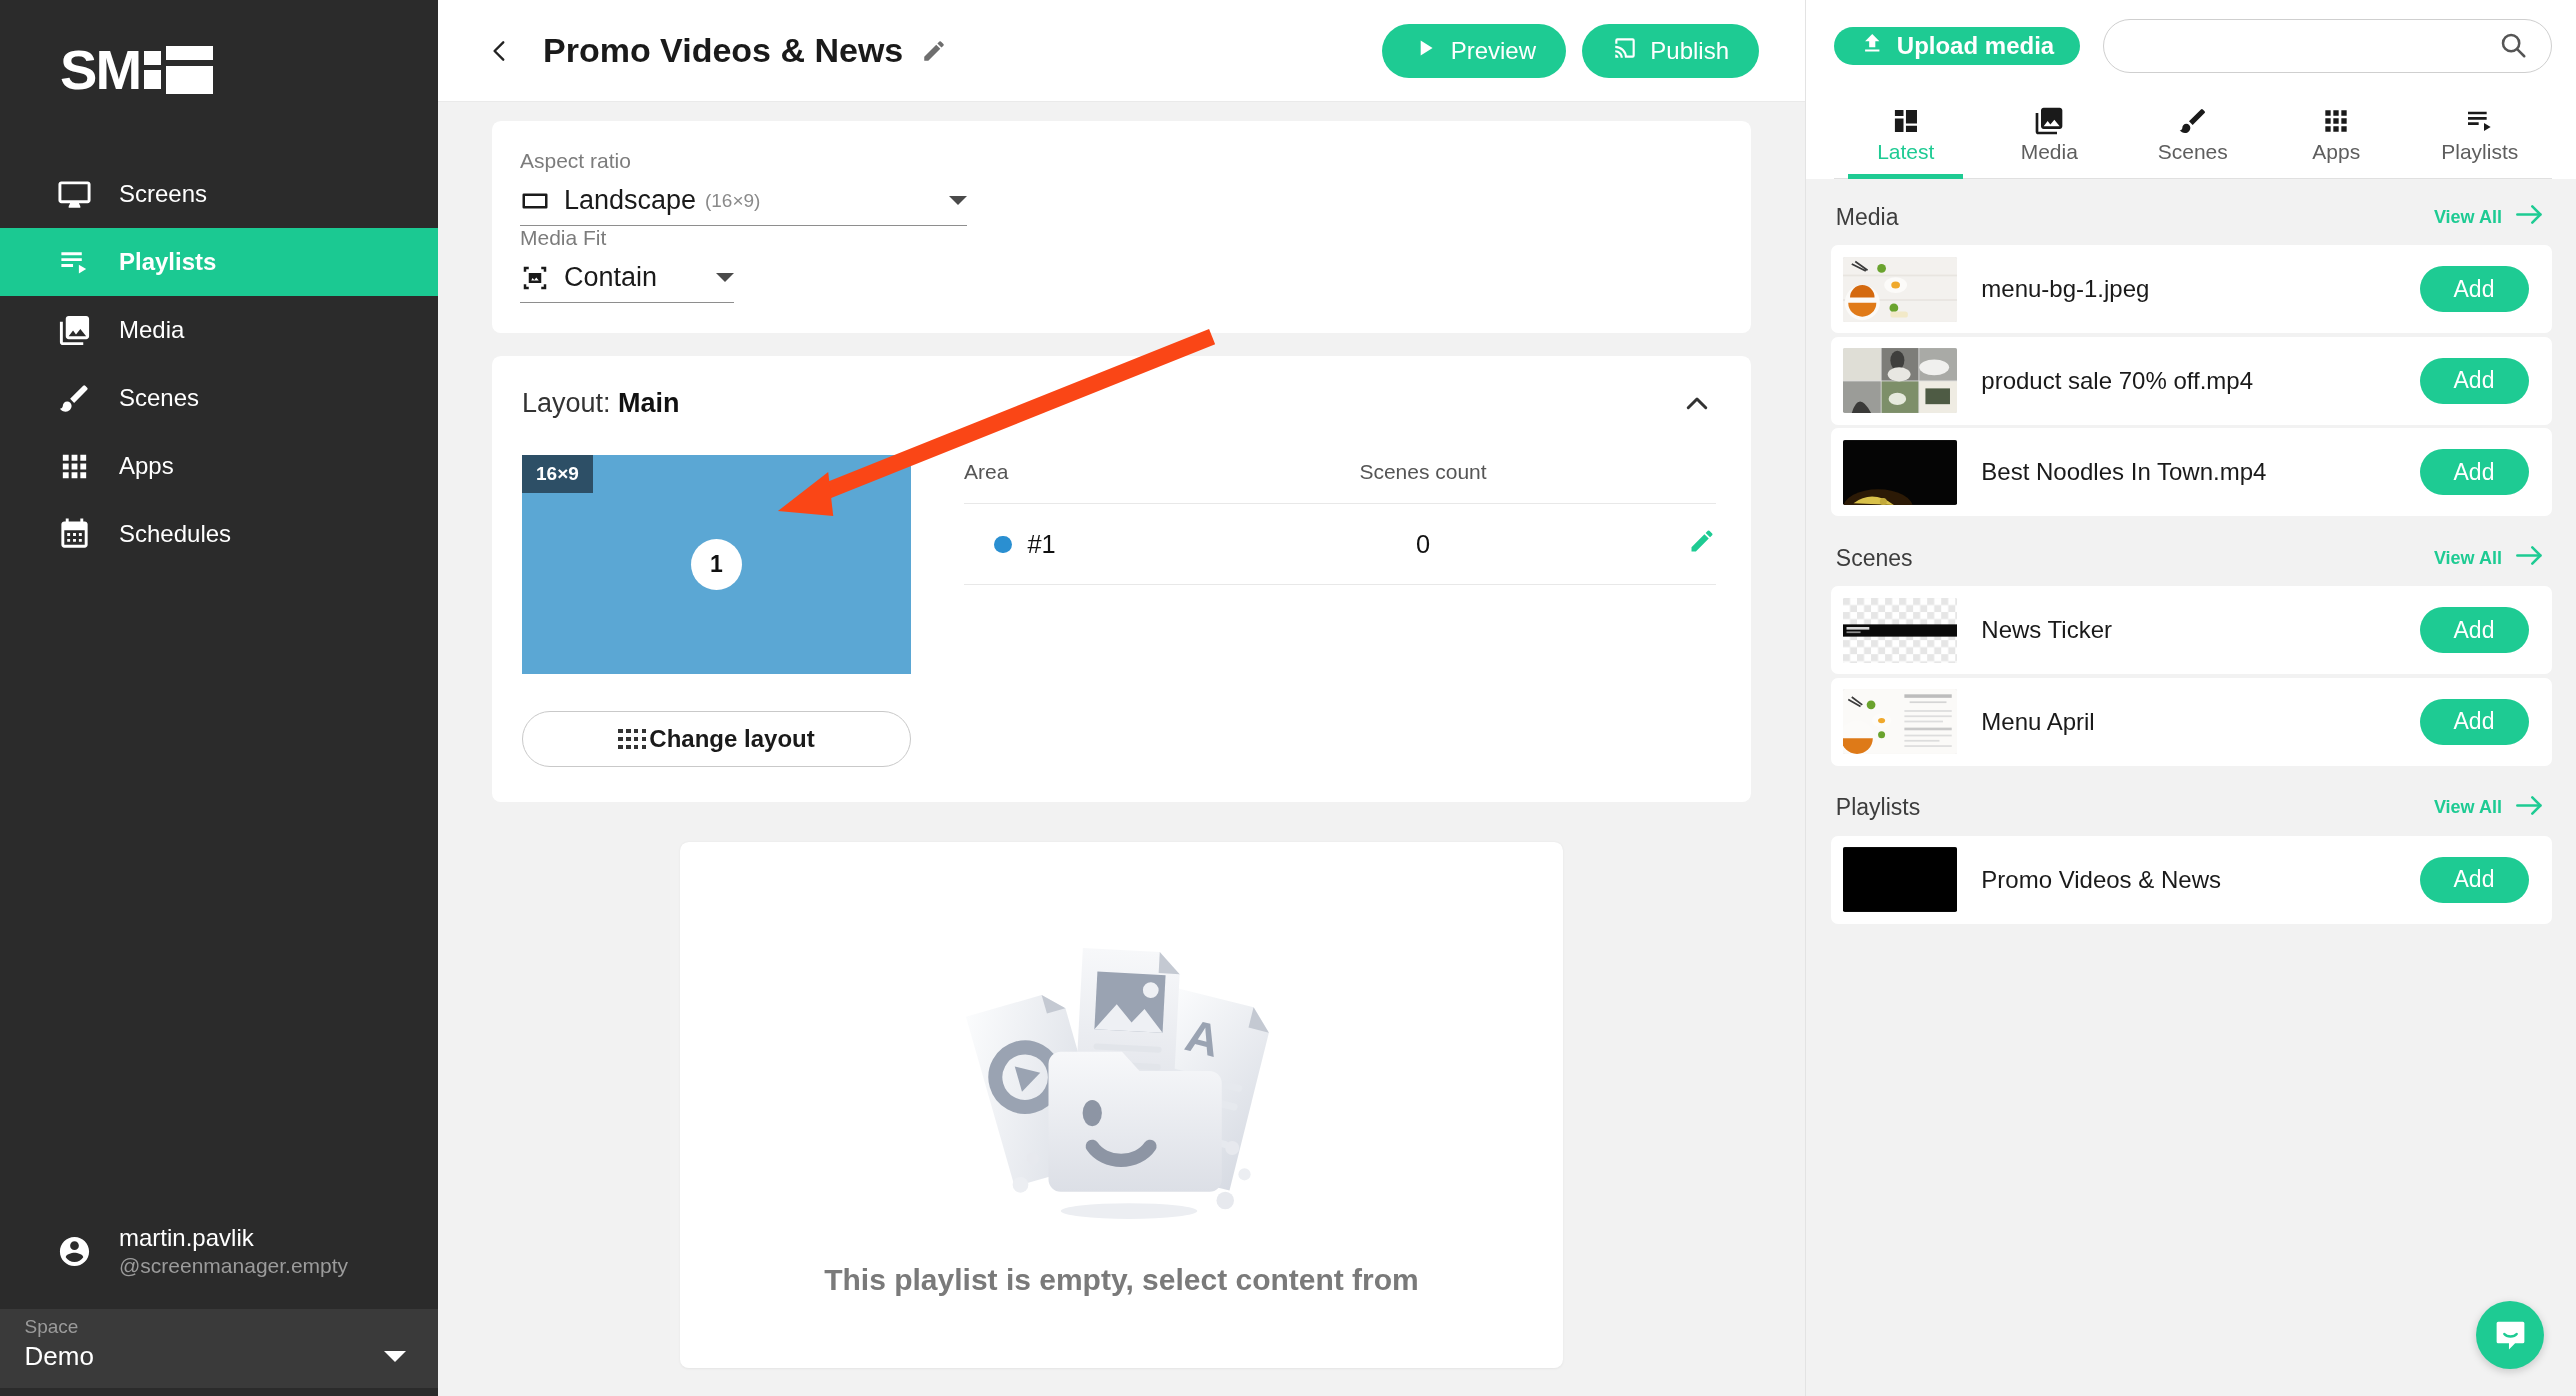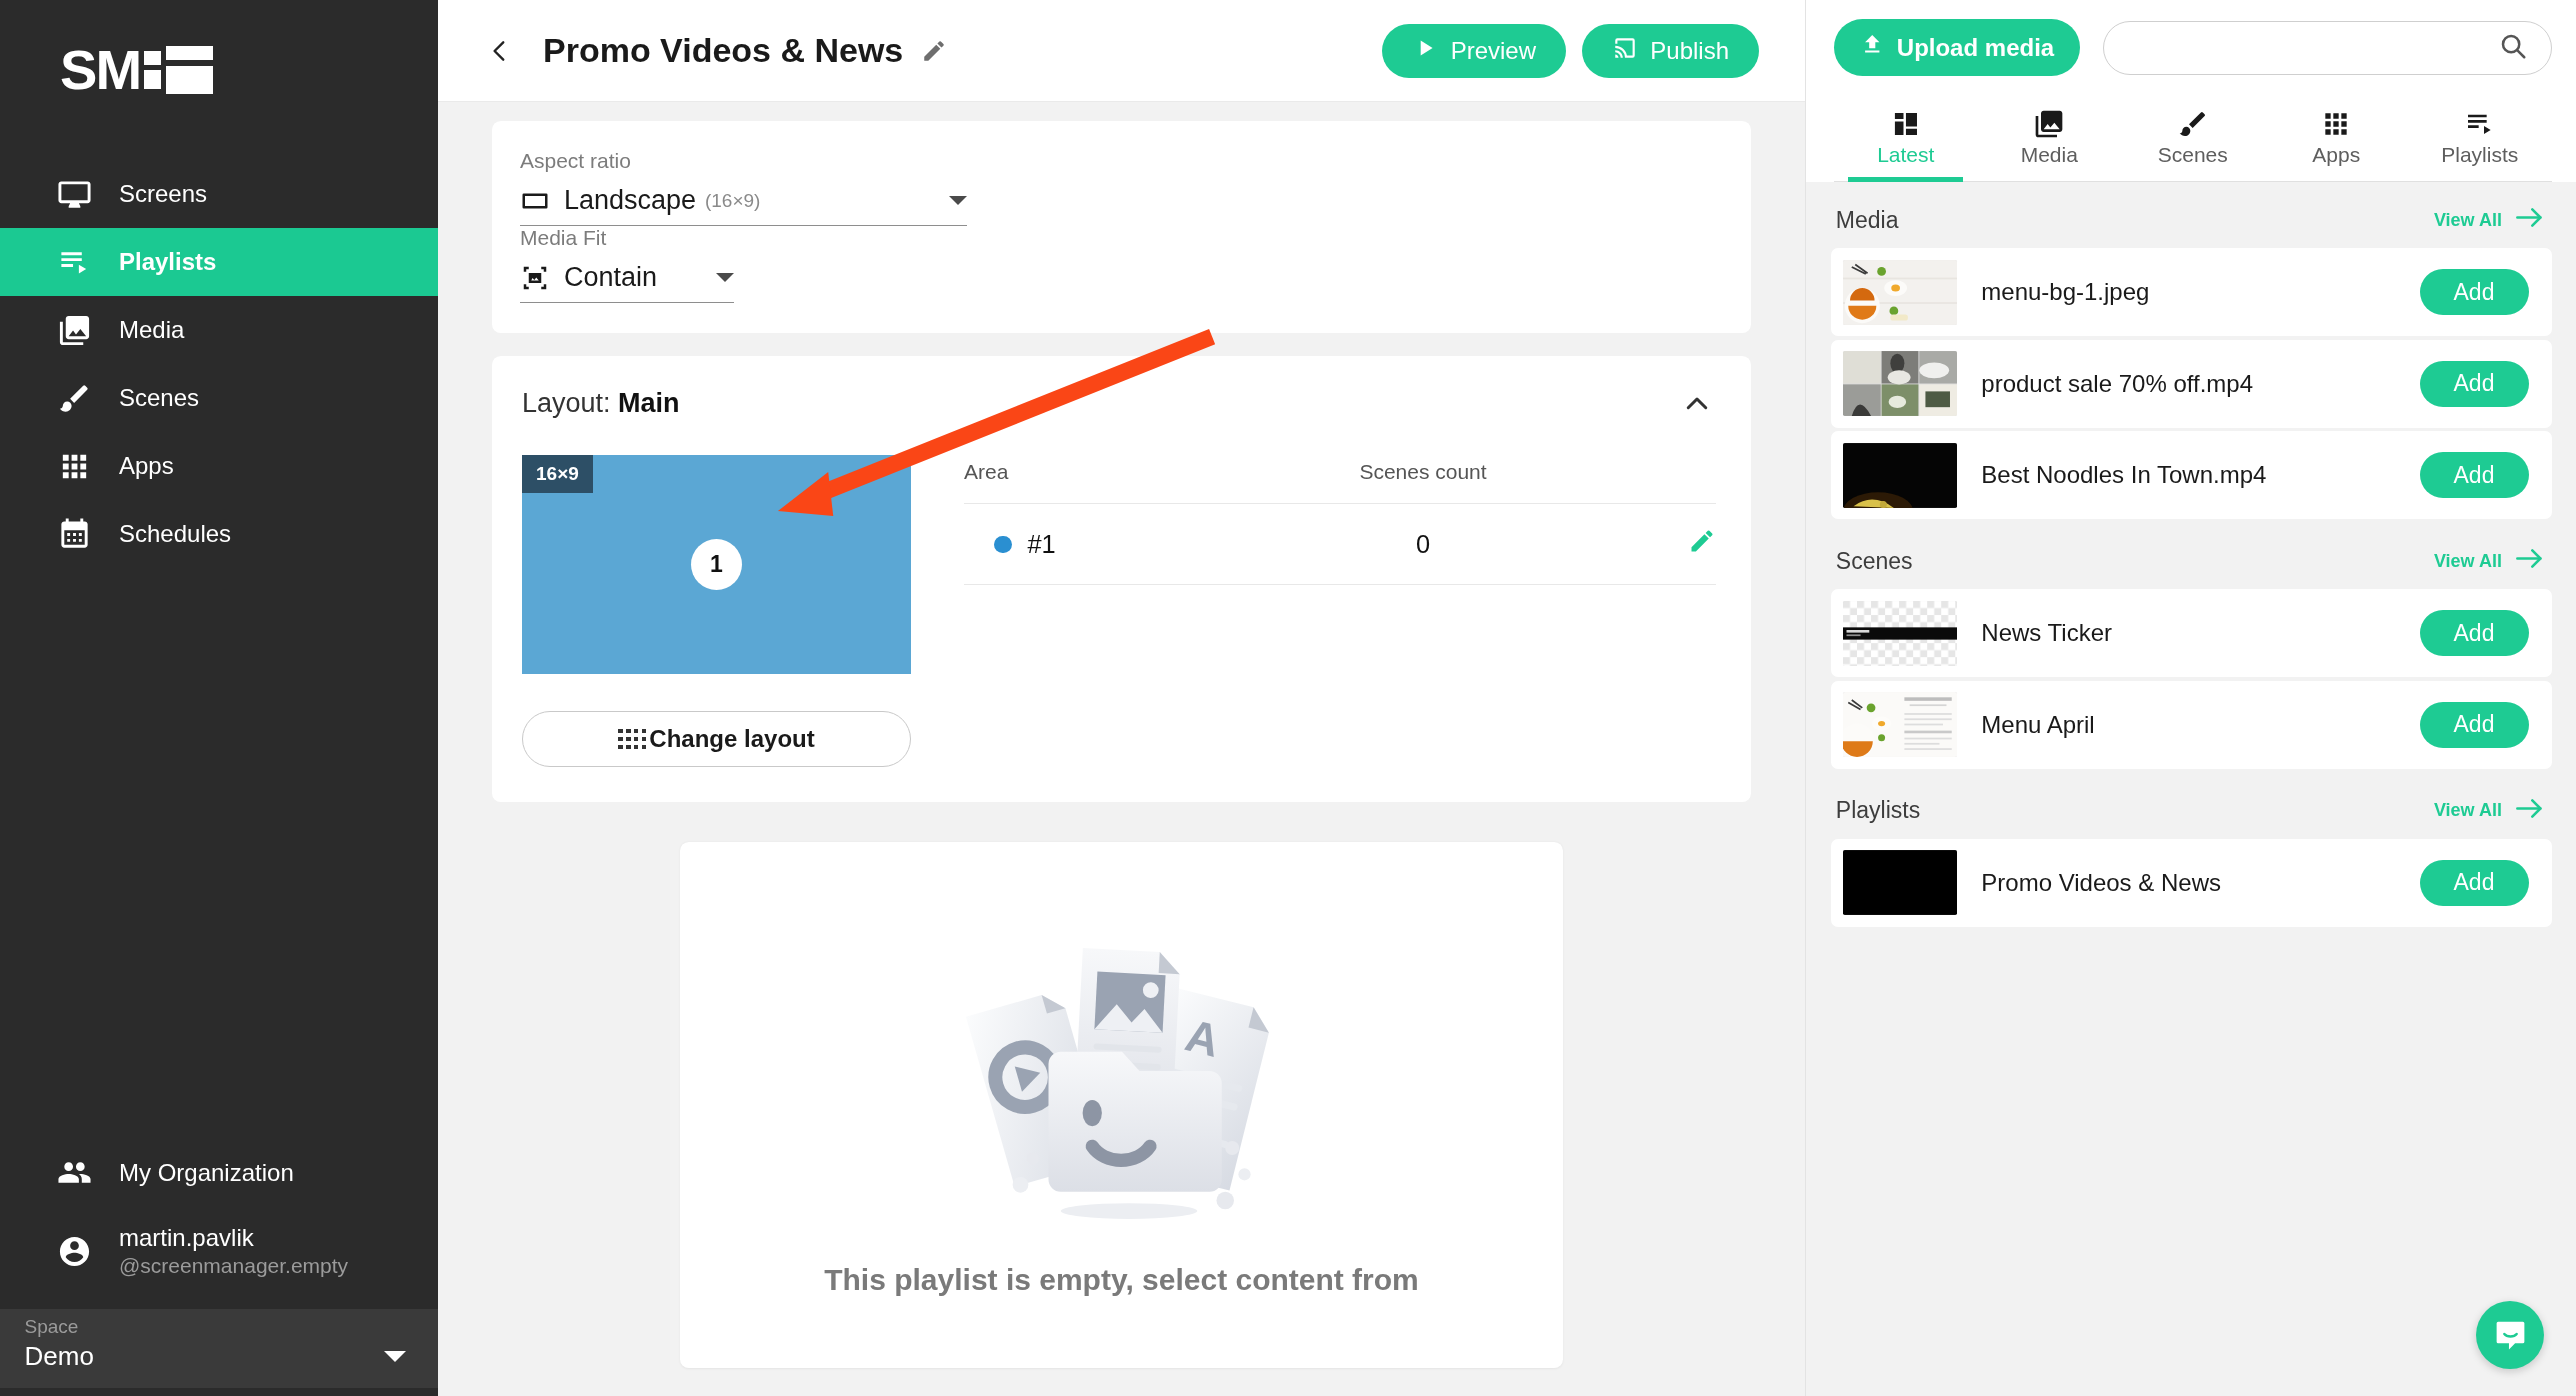--- a/index.html
+++ b/index.html
@@ -218,21 +218,21 @@
     width: 771px; flex: 0 0 771px;
     background: #f2f2f2;
     display: flex; flex-direction: column;
     border-left: 0.9px solid #e3e3e3;
     position: relative;
   }
   .rp-top { background: #fff; padding: 19px 24.5px 0 28px; }
   .rp-toprow { display: flex; align-items: center; gap: 23px; }
   .upload-btn {
     background: #1ecb93; color: #fff; border: none;
-    border-radius: 30px; height: 57px; padding: 0 26px;
+    border-radius: 30px; height: 38px; padding: 0 26px;
     display: inline-flex; align-items: center; gap: 12.3px;
     font-size: 24px; font-weight: bold; cursor: pointer;
     font-family: "Liberation Sans", sans-serif;
   }
   .upload-btn svg { width: 24.5px; height: 24.5px; fill: #fff; }
   .search-wrap {
     flex: 1 1 auto; height: 54px;
     border: 0.9px solid #cfcfcf; border-radius: 30px;
     background: #fff; display: flex; align-items: center;
     padding: 0 23px 0 24.5px;
@@ -374,28 +374,20 @@
               <path d="M19 3h-1V1h-2v2H8V1H6v2H5c-1.11 0-2 .9-2 2v14c0 1.1.89 2 2 2h14c1.1 0 2-.9 2-2V5c0-1.1-.9-2-2-2zm0 16H5V9h14v10zM7 11h2v2H7v-2zm4 0h2v2h-2v-2zm4 0h2v2h-2v-2zm-8 4h2v2H7v-2zm4 0h2v2h-2v-2zm4 0h2v2h-2v-2z"></path>
             </svg>
         </span>
         <span>Schedules</span>
       </div>
     </nav>
 
     <div class="nav-spacer"></div>
 
     <div class="nav-bottom">
-      <div class="nav-item">
-        <span class="nav-icon">
-          <svg viewBox="0 0 24 24">
-              <path d="M16 11c1.66 0 2.99-1.34 2.99-3S17.66 5 16 5c-1.66 0-3 1.34-3 3s1.34 3 3 3zm-8 0c1.66 0 2.99-1.34 2.99-3S9.66 5 8 5C6.34 5 5 6.34 5 8s1.34 3 3 3zm0 2c-2.33 0-7 1.17-7 3.5V19h14v-2.5c0-2.33-4.67-3.5-7-3.5zm8 0c-.29 0-.62.02-.97.05 1.16.84 1.97 1.97 1.97 3.45V19h6v-2.5c0-2.33-4.67-3.5-7-3.5z"></path>
-            </svg>
-        </span>
-        <span>My Organization</span>
-      </div>
 
       <div class="user-row">
         <span class="nav-icon">
           <svg viewBox="0 0 24 24">
               <path d="M12 2C6.48 2 2 6.48 2 12s4.48 10 10 10 10-4.48 10-10S17.52 2 12 2zm0 3c1.66 0 3 1.34 3 3s-1.34 3-3 3-3-1.34-3-3 1.34-3 3-3zm0 14.2a7.2 7.2 0 0 1-6-3.22c.03-1.99 4-3.08 6-3.08 1.99 0 5.97 1.09 6 3.08a7.2 7.2 0 0 1-6 3.22z"></path>
             </svg>
         </span>
         <span class="user-texts">
           <span class="user-name">martin.pavlik</span>
           <span class="user-handle">@screenmanager.empty</span>

